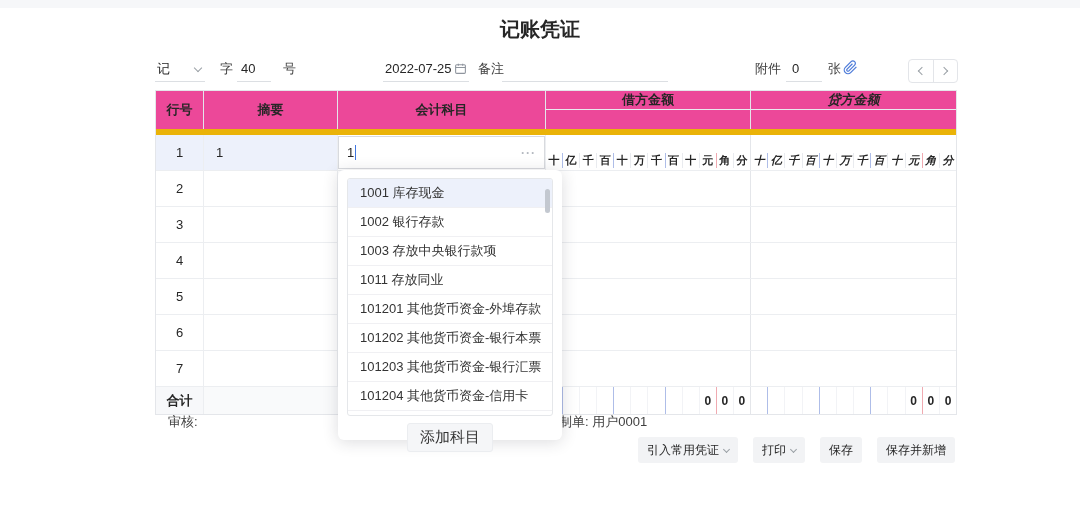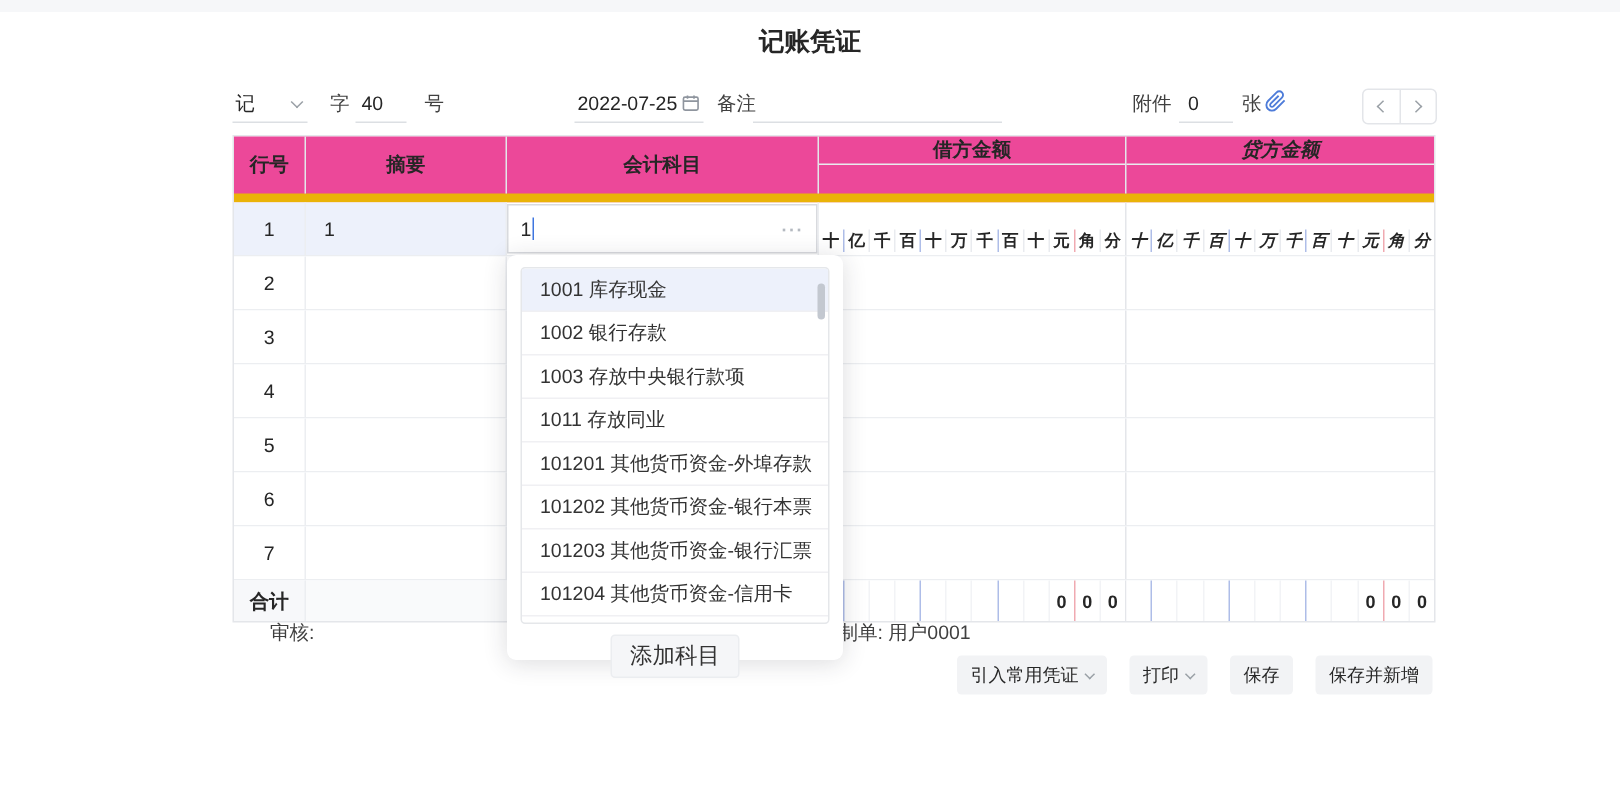--- a/index.html
+++ b/index.html
@@ -1,19 +1,19 @@
 <!DOCTYPE html>
 <html><head>
 <meta charset="utf-8">
 <style>
   html,body{margin:0;padding:0;background:#fff;}
   body{font-family:"Liberation Sans","DejaVu Sans",sans-serif;}
   .screen{position:relative;width:1080px;height:528px;background:#ffffff;overflow:hidden;color:#262626;}
   .top-strip{position:absolute;top:0;left:0;right:0;height:8px;background:#f6f7f9;}
-  .title{position:absolute;top:16px;left:0;width:100%;text-align:center;font-size:17px;font-weight:700;margin:0;color:#262626;}
+  .title{position:absolute;top:16px;left:0;width:100%;text-align:center;font-size:20px;font-weight:700;margin:0;color:#262626;}
 
   
   .controls{position:absolute;top:56px;left:0;width:100%;height:28px;font-size:13px;}
   .lbl{position:absolute;top:0;line-height:26px;color:#404040;white-space:nowrap;}
   .ctl{position:absolute;top:0;height:26px;border-bottom:1px solid #dcdfe3;display:flex;align-items:center;box-sizing:border-box;background:transparent;}
   .ctl span{white-space:nowrap;}
   .chev{display:inline-block;width:6px;height:6px;border-right:1.4px solid #9aa0a6;border-bottom:1.4px solid #9aa0a6;box-sizing:border-box;}
   .chev.down{transform:rotate(45deg);margin-top:-2px;}
   .chev.left{transform:rotate(135deg);margin-left:2px;}
   .chev.right{transform:rotate(-45deg);margin-right:2px;}
@@ -52,21 +52,21 @@
   .caret{width:1px;height:15px;background:#3f76e0;margin-left:1px;}
   .more{margin-left:auto;color:#b4b9c0;font-weight:700;letter-spacing:1px;font-size:12px;cursor:pointer;line-height:1;}
 
   .total-row{display:flex;height:27px;background:#fafbfc;}
   .t-label{width:48px;font-weight:700;display:flex;align-items:center;justify-content:center;border-right:1px solid #eceef1;background:#f7f8fa;box-sizing:border-box;}
   .t-mid{width:342px;border-right:1px solid #eceef1;box-sizing:border-box;background:#f9fafb;}
   .t-amt{width:205px;display:flex;background:#fff;border-right:1px solid #e4e6ea;box-sizing:border-box;}
   .t-amt.last{border-right:none;}
 
   
-  .audit{position:absolute;left:180px;top:413px;font-size:13px;color:#404040;}
+  .audit{position:absolute;left:168px;top:413px;font-size:13px;color:#404040;}
   .creator{position:absolute;left:559px;top:413px;font-size:13px;color:#404040;z-index:5;}
 
   
   .dd{position:absolute;left:338px;top:170px;width:224px;height:270px;background:#fff;border-radius:6px;box-shadow:0 2px 16px rgba(36,40,50,.16);z-index:20;box-sizing:border-box;padding:8px 9px;}
   .dd-list{position:relative;border:1px solid #e5e7ea;border-radius:3px;height:238px;overflow:hidden;box-sizing:border-box;background:#fff;}
   .dd-item{height:29px;line-height:28px;padding-left:12px;font-size:13px;color:#333;border-bottom:1px solid #f0f0f3;box-sizing:border-box;cursor:pointer;white-space:nowrap;overflow:hidden;}
   .dd-item.hl{background:#edf1fb;}
   .dd-scroll{position:absolute;top:10px;right:2px;width:5px;height:24px;border-radius:3px;background:#c3c8d0;}
   .dd-footer{display:flex;justify-content:center;}
   .dd-add{margin-top:7px;padding:4px 12px;background:#f5f6f8;border:1px solid #ebedf0;border-radius:3px;font-size:15px;color:#333;cursor:pointer;font-family:inherit;}

